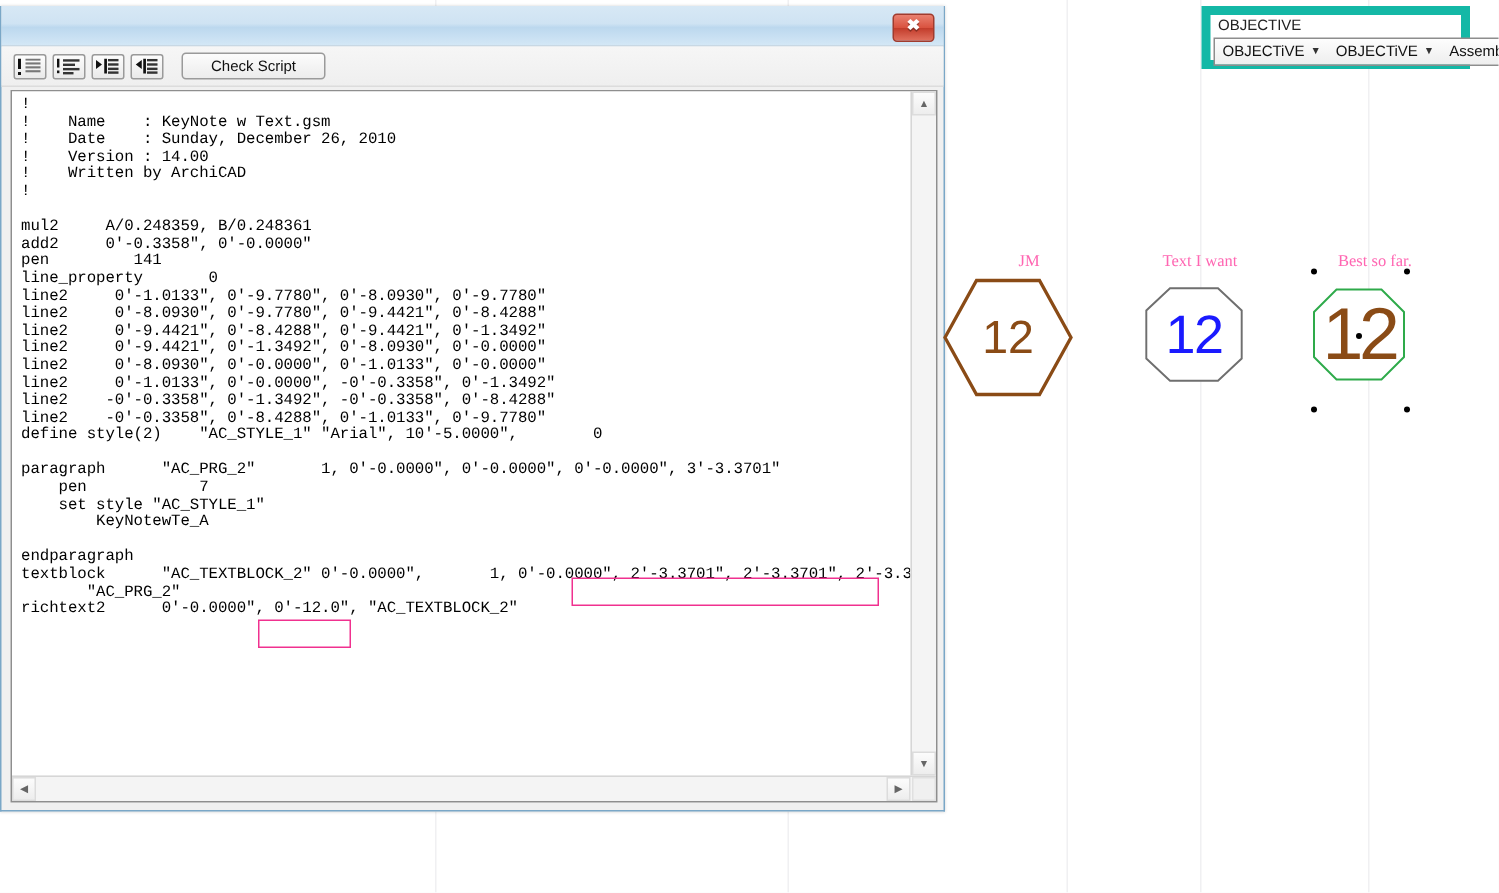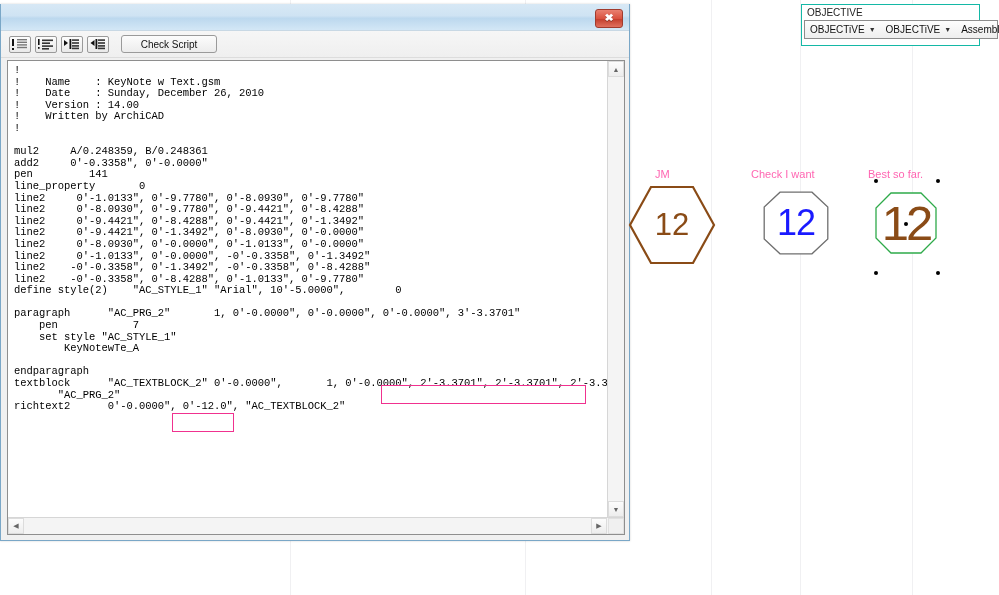--- a/index.html
+++ b/index.html
@@ -129,39 +129,39 @@
   
   .annotation {
     position:absolute; left:250px; top:447px;
     color:#ff8ec0; font-size:11.5px; line-height:14.6px;
     font-family:"Liberation Sans", sans-serif; white-space:pre;
   }
 
   
   .objective-panel {
     position:absolute; left:801px; top:4px; width:179px; height:42px;
-    background:#ffffff; border:1px solid #14b8a6; box-sizing:border-box;
+    background:#ffffff; border:6px solid #14b8a6; box-sizing:border-box;
   }
   .objective-title {
     font-size:10px; color:#222; padding:2px 0 0 5px;
     font-family:"Liberation Sans", sans-serif;
   }
   .objective-bar {
     margin:2px 0 0 2px; height:19px; width:194px;
     border:1px solid #8d8d8d; box-sizing:border-box;
     background:linear-gradient(to bottom,#fdfdfd,#eeeeee);
     display:flex; align-items:center; font-size:10px; color:#111;
   }
   .ob-item { display:flex; align-items:center; gap:4px; padding:0 5px; cursor:pointer; white-space:nowrap; }
   .caret { font-size:7px; color:#333; line-height:1; }
 
   
   .shape-label {
     position:absolute; color:#ff66b2; font-size:11px;
-    font-family:Liberation Sans, sans-serif; white-space:nowrap;
+    font-family:Liberation Serif, serif; white-space:nowrap;margin-left:24px;
   }
   .shape-wrap { position:absolute; }
   .shape-num {
     position:absolute; inset:0; display:flex;
     align-items:center; justify-content:center;
     font-family:Liberation Sans, sans-serif;
   }
   .sel-dot { position:absolute; width:4px; height:4px; background:#000; border-radius:50%; }
 </style>
 </head>
@@ -318,21 +318,21 @@
   </div>
 
   <div class="shape-label" style="left:655px; top:168px;">JM</div>
   <div class="shape-wrap" style="left:627px; top:184px; width:90px; height:82px;">
     <svg width="90" height="82" viewBox="0 0 90 82">
       <polygon points="24,3 66,3 87,41 66,79 24,79 3,41" fill="#ffffff" stroke="#8a4b16" stroke-width="2.2"></polygon>
     </svg>
     <div class="shape-num" style="color:#8a4b16; font-size:31px;">12</div>
   </div>
 
-  <div class="shape-label" style="left:751px; top:168px;">Check I want</div>
+  <div class="shape-label" style="left:751px; top:168px;">Text I want</div>
   <div class="shape-wrap" style="left:763px; top:191px; width:66px; height:64px;">
     <svg width="66" height="64" viewBox="0 0 66 64">
       <polygon points="17,1.2 49,1.2 64.8,16 64.8,48 49,62.8 17,62.8 1.2,48 1.2,16" fill="#ffffff" stroke="#6f6f6f" stroke-width="1.3"></polygon>
     </svg>
     <div class="shape-num" style="color:#1a1aff; font-size:36px; letter-spacing:-1px;">12</div>
   </div>
 
   <div class="shape-label" style="left:868px; top:168px;text-align:right;">Best so far.</div>
   <div class="shape-wrap" style="left:875px; top:192px; width:62px; height:62px;">
     <svg width="62" height="62" viewBox="0 0 62 62">

